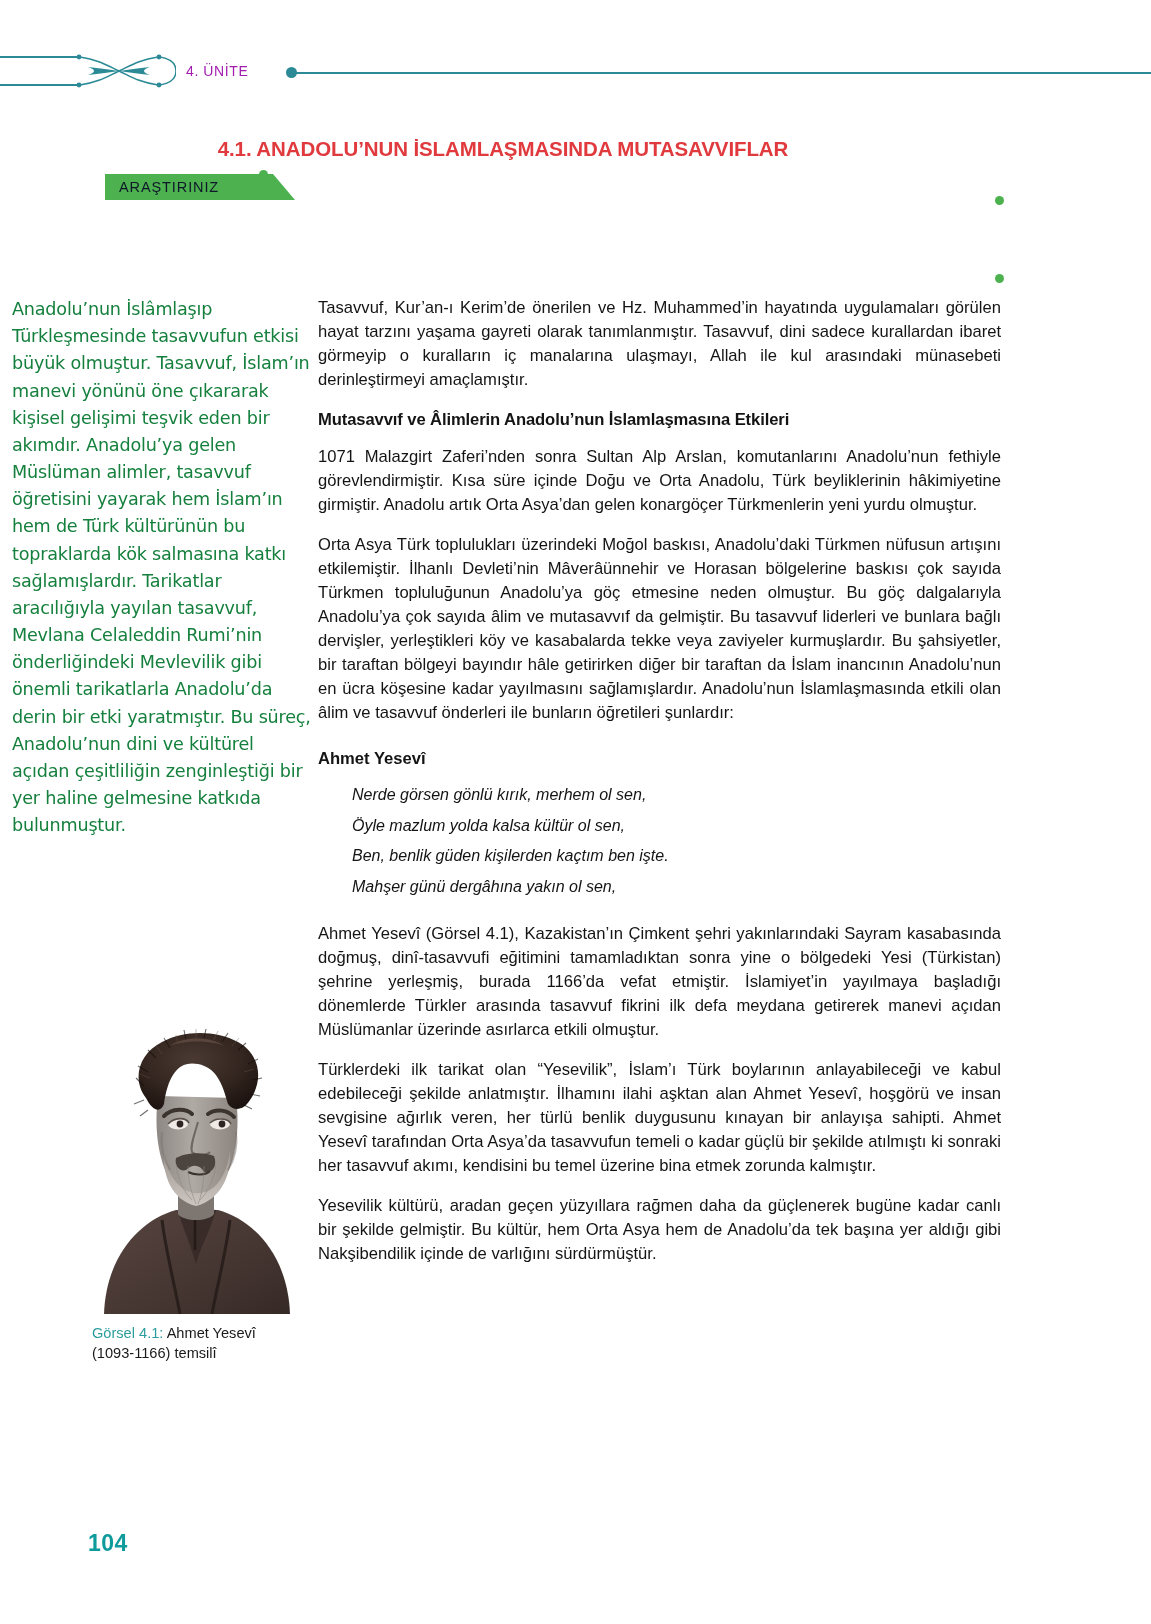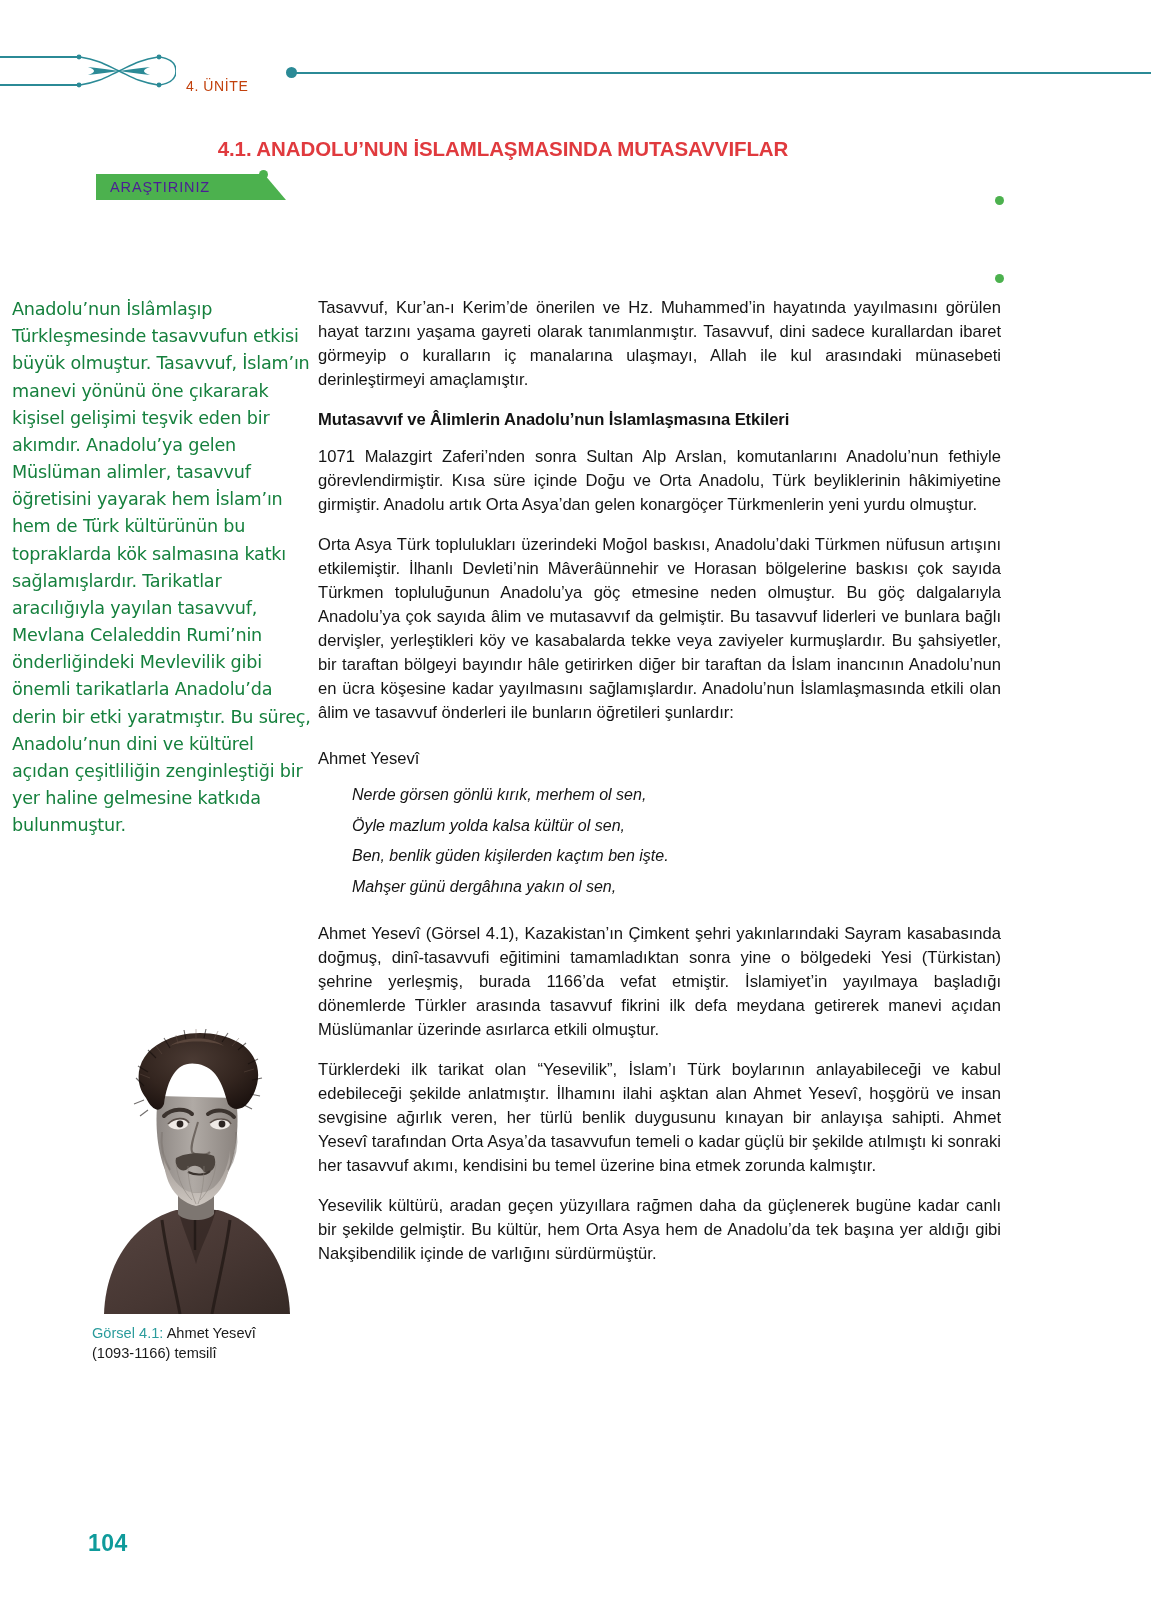--- a/index.html
+++ b/index.html
@@ -36,24 +36,24 @@
     left: 286px;
     top: 67px;
     width: 11px;
     height: 11px;
     border-radius: 50%;
     background: #2b8a96;
   }
   .unit-label {
     position: absolute;
     left: 186px;
-    top: 78px;
+    top: 63px;
     font-size: 14px;
     letter-spacing: .6px;
-    color: #c2410c;
+    color: #a21caf;
     font-weight: 400;
     white-space: nowrap;
   }
   .header-orn {
     position: absolute;
     left: 0;
     top: 48px;
     width: 176px;
     height: 46px;
   }
@@ -75,25 +75,25 @@
   
   .research-box {
     position: absolute;
     left: 88px;
     top: 174px;
     width: 912px;
     height: 105px;
   }
   .research-tab {
     position: absolute;
-    left: 8px; top: 0;
+    left: 17px; top: 0;
     width: 190px;
     height: 42px;
     background: #4cb14e;
-    color: #4c1d95;
+    color: #0f172a;
     font-size: 14.5px;
     letter-spacing: .9px;
     line-height: 26px;
     padding-left: 14px;
     box-sizing: border-box;
     clip-path: polygon(0 0, 168px 0, 190px 26px, 0 26px);
   }
   .research-body {
     position: absolute;
     left: 0;
@@ -152,21 +152,21 @@
     color: #d6282f;
     font-size: 17.6px;
     font-weight: bold;
     text-align: left !important;
     letter-spacing: -0.1px;
   }
   .person-head {
     margin: 22px 0 10px 0 !important;
     color: #d6282f;
     font-size: 17.2px;
-    font-weight: normal;
+    font-weight: bold;
     text-align: left;
   }
   .poem {
     margin: 0 0 20px 34px;
     font-style: italic;
     font-size: 16px;
     line-height: 1.9;
     color: #141414;
   }
   .poem div { white-space: nowrap; }
@@ -236,21 +236,21 @@
   <div class="research-box">
     <div class="research-tab">ARAŞTIRINIZ</div>
     <div class="green-dot gd-top"></div>
     <div class="green-dot gd-right"></div>
     <div class="green-dot gd-bottom"></div>
   </div>
 
   <div class="side-col">Anadolu’nun İslâmlaşıp Türkleşmesinde tasavvufun etkisi büyük olmuştur. Tasavvuf, İslam’ın manevi yönünü öne çıkararak kişisel gelişimi teşvik eden bir akımdır. Anadolu’ya gelen Müslüman alimler, tasavvuf öğretisini yayarak hem İslam’ın hem de Türk kültürünün bu topraklarda kök salmasına katkı sağlamışlardır. Tarikatlar aracılığıyla yayılan tasavvuf, Mevlana Celaleddin Rumi’nin önderliğindeki Mevlevilik gibi önemli tarikatlarla Anadolu’da derin bir etki yaratmıştır. Bu süreç, Anadolu’nun dini ve kültürel açıdan çeşitliliğin zenginleştiği bir yer haline gelmesine katkıda bulunmuştur.</div>
 
   <div class="main-col">
-    <p>Tasavvuf, Kur’an-ı Kerim’de önerilen ve Hz. Muhammed’in hayatında yayılmasını görülen hayat tarzını yaşama gayreti olarak tanımlanmıştır. Tasavvuf, dini sadece kurallardan ibaret görmeyip o kuralların iç manalarına ulaşmayı, Allah ile kul arasındaki münasebeti derinleştirmeyi amaçlamıştır.</p>
+    <p>Tasavvuf, Kur’an-ı Kerim’de önerilen ve Hz. Muhammed’in hayatında uygulamaları görülen hayat tarzını yaşama gayreti olarak tanımlanmıştır. Tasavvuf, dini sadece kurallardan ibaret görmeyip o kuralların iç manalarına ulaşmayı, Allah ile kul arasındaki münasebeti derinleştirmeyi amaçlamıştır.</p>
     <p class="sub-head">Mutasavvıf ve Âlimlerin Anadolu’nun İslamlaşmasına Etkileri</p>
     <p>1071 Malazgirt Zaferi’nden sonra Sultan Alp Arslan, komutanlarını Anadolu’nun fethiyle görevlendirmiştir. Kısa süre içinde Doğu ve Orta Anadolu, Türk beyliklerinin hâkimiyetine girmiştir. Anadolu artık Orta Asya’dan gelen konargöçer Türkmenlerin yeni yurdu olmuştur.</p>
     <p>Orta Asya Türk toplulukları üzerindeki Moğol baskısı, Anadolu’daki Türkmen nüfusun artışını etkilemiştir. İlhanlı Devleti’nin Mâverâünnehir ve Horasan bölgelerine baskısı çok sayıda Türkmen topluluğunun Anadolu’ya göç etmesine neden olmuştur. Bu göç dalgalarıyla Anadolu’ya çok sayıda âlim ve mutasavvıf da gelmiştir. Bu tasavvuf liderleri ve bunlara bağlı dervişler, yerleştikleri köy ve kasabalarda tekke veya zaviyeler kurmuşlardır. Bu şahsiyetler, bir taraftan bölgeyi bayındır hâle getirirken diğer bir taraftan da İslam inancının Anadolu’nun en ücra köşesine kadar yayılmasını sağlamışlardır. Anadolu’nun İslamlaşmasında etkili olan âlim ve tasavvuf önderleri ile bunların öğretileri şunlardır:</p>
     <p class="person-head">Ahmet Yesevî</p>
     <div class="poem">
       <div>Nerde görsen gönlü kırık, merhem ol sen,</div>
       <div>Öyle mazlum yolda kalsa kültür ol sen,</div>
       <div>Ben, benlik güden kişilerden kaçtım ben işte.</div>
       <div>Mahşer günü dergâhına yakın ol sen,</div>
     </div>

